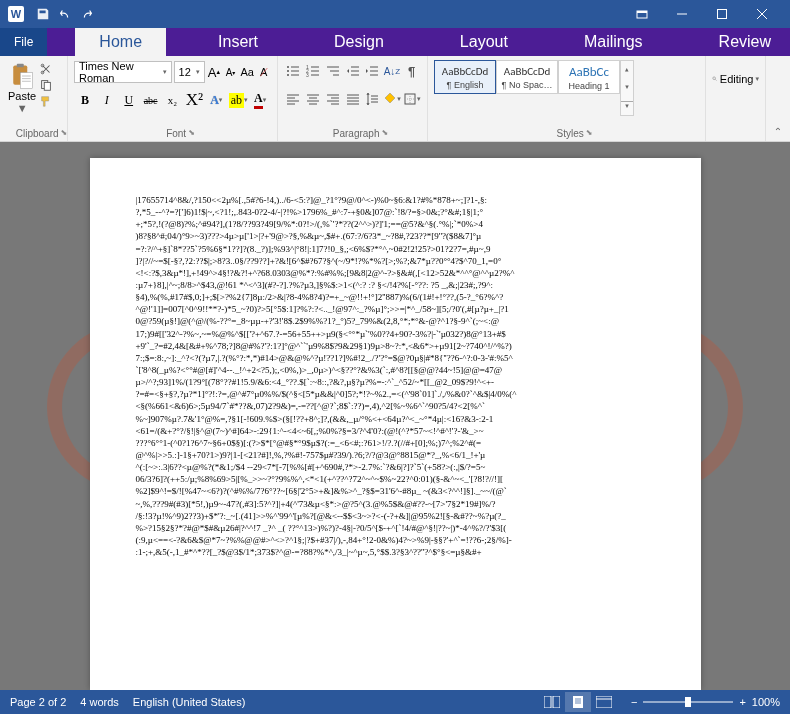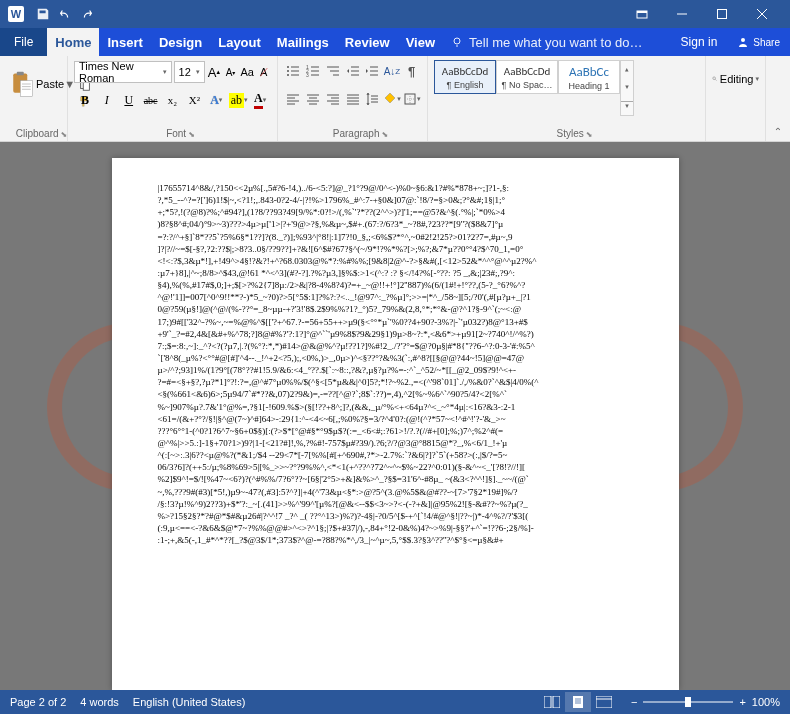--- a/index.html
+++ b/index.html
@@ -6,35 +6,35 @@
     body { font-family: 'Segoe UI', sans-serif; font-size: 12px; background: #f0f0f0; width: 790px; height: 714px; overflow: hidden; position: relative; }
     
     .title-bar { background: #2b579a; height: 28px; display: flex; align-items: center; padding: 0 8px; color: white; }
     .title-bar .win-icon { width: 16px; height: 16px; background: white; border-radius: 2px; margin-right: 12px; display: flex; align-items: center; justify-content: center; color: #2b579a; font-weight: bold; font-size: 11px; }
     .title-bar .save-area { display: flex; gap: 8px; margin-right: 20px; }
     .title-bar .save-area svg { width: 14px; height: 14px; }
     .title-bar .title-text { flex: 1; text-align: center; font-size: 12px; color: white; }
     .title-bar .win-controls { display: flex; gap: 0; margin-left: auto; }
     .title-bar .win-controls div { width: 40px; height: 28px; display: flex; align-items: center; justify-content: center; }
     
-    .menu-bar { background: #1d4ed8; height: 28px; display: flex; align-items: center; padding: 0; color: white; }
+    .menu-bar { background: #4c1d95; height: 28px; display: flex; padding: 0; color: white; gap: 28px; }
     .menu-bar .file-tab { background: #19478a; padding: 0 14px; height: 28px; display: flex; align-items: center; font-size: 12px; }
-    .menu-bar .tab { padding: 0 8px; height: 28px; display: flex; align-items: center; font-size: 13px; cursor: pointer; font-weight: bold; }
+    .menu-bar .tab { padding: 0 24px; height: 28px; display: flex; align-items: center; font-size: 16px; cursor: pointer; }
     .menu-bar .tab.active { background: #f3f3f3; color: #2b579a; }
     .menu-bar .tell-me { flex: 1; display: flex; align-items: center; gap: 6px; padding: 0 8px; opacity: 0.9; font-size: 13px; }
     .menu-bar .sign-in { padding: 0 10px; font-size: 12px; }
     .menu-bar .share { padding: 0 10px; display: flex; align-items: center; gap: 4px; font-size: 10px; }
     
     .ribbon { background: #f3f3f3; height: 86px; border-bottom: 1px solid #d4d4d4; display: flex; }
     .ribbon-group { border-right: 1px solid #e0e0e0; padding: 4px 6px 2px 6px; display: flex; flex-direction: column; justify-content: space-between; }
-    .ribbon-group-label { text-align: center; font-size: 10px; color: #666; display: flex; justify-content: center; align-items: flex-end; gap: 2px; margin-left: 16px; }
+    .ribbon-group-label { text-align: center; font-size: 10px; color: #666; display: flex; justify-content: center; align-items: flex-start; gap: 2px; margin-left: 16px; }
     .ribbon-group-label .launcher { font-size: 8px; color: #888; }
     
     .clipboard-group { width: 68px; }
-    .paste-btn { display: flex; flex-direction: row; align-items: center; padding: 2px; }
+    .paste-btn { display: flex; flex-direction: column; align-items: center; padding: 2px; }
     .paste-btn svg { width: 28px; height: 28px; }
     .paste-btn span { font-size: 11px; }
     
     .font-group { width: 210px; }
     .font-row1 { display: flex; align-items: center; gap: 2px; height: 24px; }
     .font-name { border: 1px solid #c0c0c0; background: white; width: 118px; height: 22px; font-size: 11px; padding: 0 4px; display: flex; align-items: center; justify-content: space-between; }
     .font-size { border: 1px solid #c0c0c0; background: white; width: 36px; height: 22px; font-size: 11px; padding: 0 4px; display: flex; align-items: center; justify-content: space-between; }
     .ribbon-btn-sm { width: 18px; height: 22px; display: flex; align-items: center; justify-content: center; font-size: 11px; }
     .font-row2 { display: flex; align-items: center; gap: 0; height: 24px; margin-top: 4px; }
     .font-row2 .fb { width: 22px; height: 22px; display: flex; align-items: center; justify-content: center; font-size: 12px; font-family: 'Times New Roman', serif; }
@@ -50,21 +50,21 @@
     .style-box .preview { font-size: 11px; color: #333; margin-bottom: 2px; font-family: Calibri, sans-serif; }
     .style-box .lbl { font-size: 9px; color: #444; }
     .style-more { width: 14px; display: flex; flex-direction: column; justify-content: space-around; align-items: center; border: 1px solid #d0d0d0; background: #f8f8f8; }
     
     .editing-group { width: 60px; }
     .find-btn { display: flex; flex-direction: row; align-items: center; gap: 2px; padding-top: 8px; }
     
     .ribbon-collapse { width: 24px; display: flex; align-items: flex-end; justify-content: center; padding-bottom: 4px; color: #666; font-size: 10px; }
     
     .document-area { background: #787878; height: 548px; display: flex; justify-content: center; padding: 16px 0 0 0; overflow: hidden; position: relative; }
-    .page { background: white; width: 567px; box-shadow: 0 0 6px rgba(0,0,0,0.3); padding: 24px 46px; position: relative; }
+    .page { background: white; width: 611px; box-shadow: 0 0 6px rgba(0,0,0,0.3); padding: 36px 46px; position: relative; }
     .page-content { font-family: 'Times New Roman', serif; font-size: 9px; line-height: 1.35; color: #000; word-break: break-all; white-space: pre-wrap; overflow-wrap: anywhere; }
     
     .watermark { position: absolute; top: 180px; left: 0; width: 790px; pointer-events: none; display: flex; justify-content: space-around; opacity: 0.25; }
     .wm-circle { width: 170px; height: 170px; border-radius: 50%; background: #d84820; display: flex; align-items: center; justify-content: center; }
     .wm-inner { width: 140px; height: 140px; border-radius: 50%; background: #787878; display: flex; align-items: center; justify-content: center; color: #d84820; font-size: 60px; font-weight: bold; font-family: Arial; }
     .watermark.wm2 { top: 430px; }
     .watermark.wm2 .wm-inner { background: white; }
     
     .status-bar { background: #2b579a; height: 24px; display: flex; align-items: center; padding: 0 10px; color: white; font-size: 11px; gap: 14px; }
     .status-bar .spacer { flex: 1; }
@@ -210,21 +210,21 @@
         <div class="ribbon-btn-sm">
             <span style="position:relative">A<span style="position:absolute;left:0;top:0;color:#d04a4a">⟋</span></span>
           </div>
       </div>
       <div class="font-row2">
         <div class="fb" style="font-weight:bold">B</div>
         <div class="fb" style="font-style:italic">I</div>
         <div class="fb" style="text-decoration:underline">U</div>
         <div class="fb" style="text-decoration:line-through;font-size:10px">abc</div>
         <div class="fb" style="font-size:11px">x₂</div>
-        <div class="fb" style="font-size:11px">X²</div>
+        <div class="fb" style="font-size:17px">X²</div>
         <div class="fb">
             <span style="color:#3b7dd8;font-weight:bold;text-shadow:0 0 1px #888">A</span>
             <span class="caret-down">▾</span>
           </div>
         <div class="fb">
             <span style="background:#ffff00;padding:0 2px">ab</span>
             <span class="caret-down">▾</span>
           </div>
         <div class="fb">
             <span style="border-bottom:3px solid #c00000;font-weight:bold">A</span>

